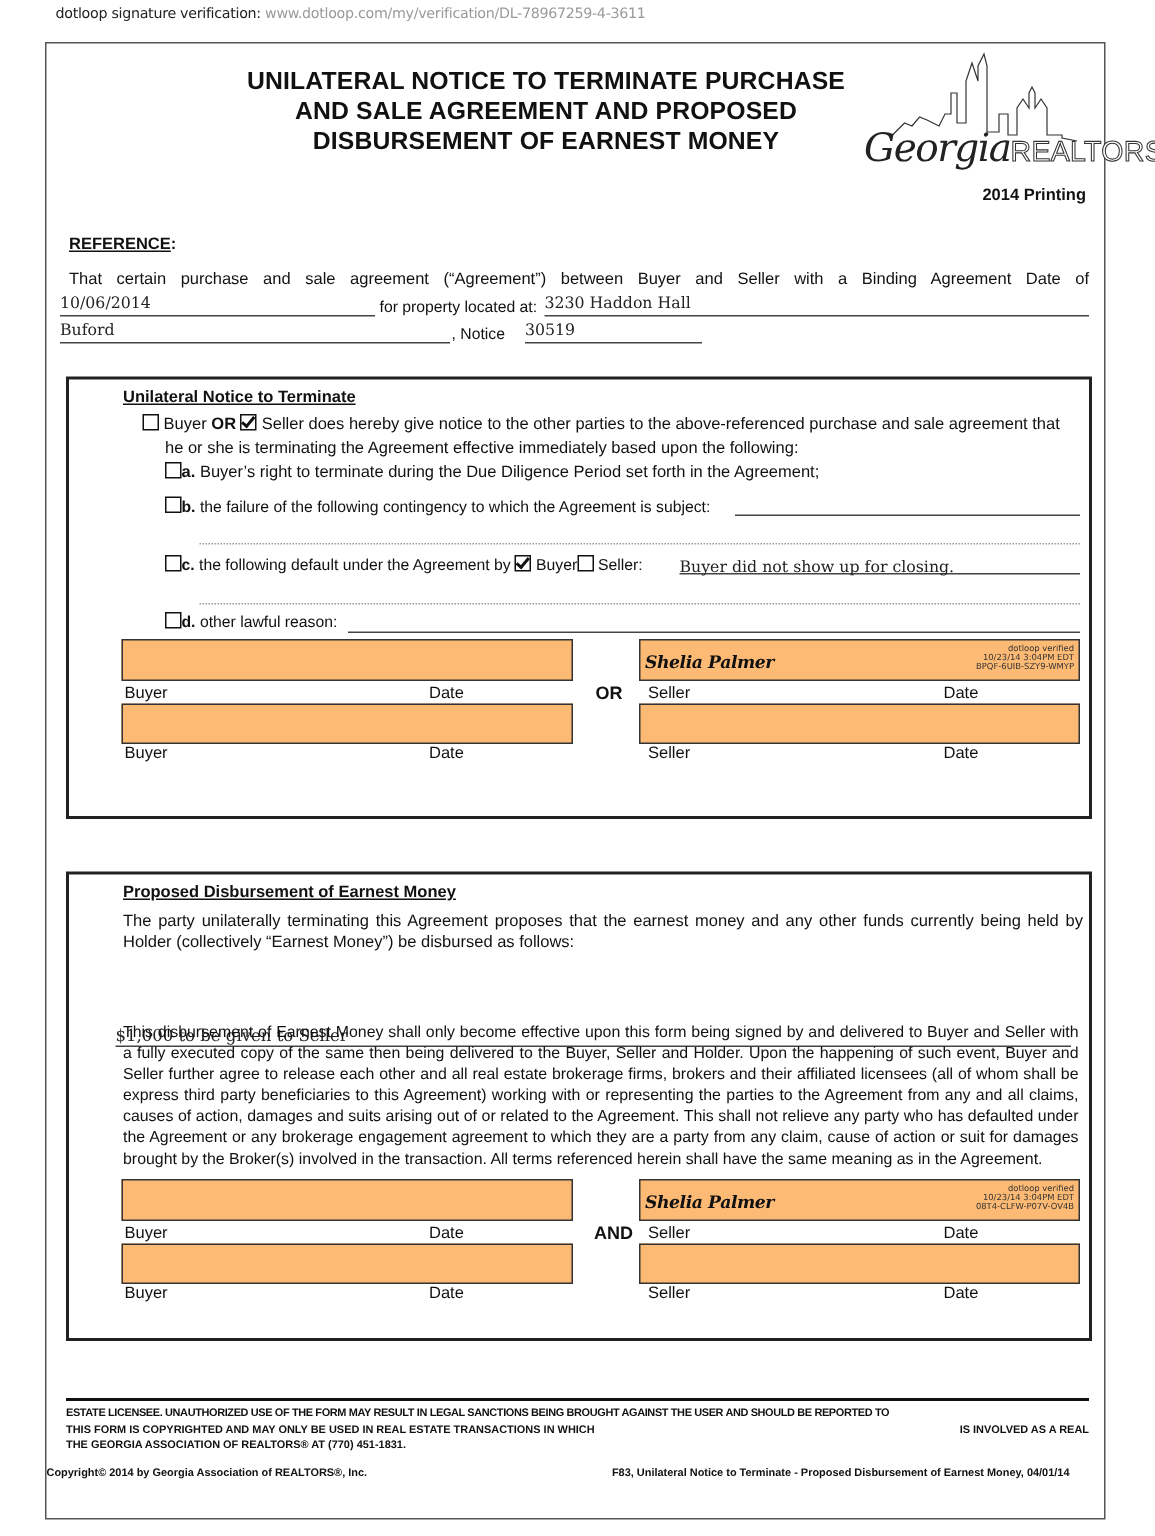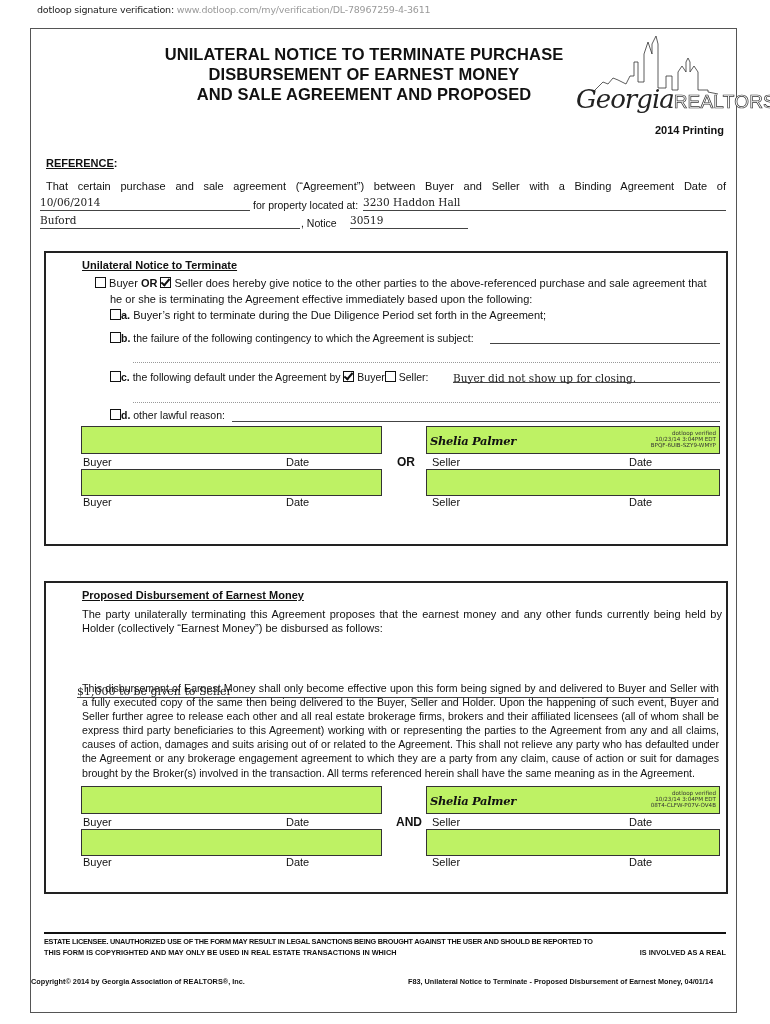--- a/index.html
+++ b/index.html
@@ -17,43 +17,43 @@
   .ref u { text-decoration:underline; }
   .para1 { left:46px; top:180px; width:680px; font-size:11px; text-align:justify; text-align-last:justify; }
   .fill { font-family:"DejaVu Serif", serif; font-size:10.5px; color:#222; }
   .line { border-bottom:1px solid #444; }
   .box { border:2px solid #222; box-sizing:border-box; }
   .sec-title { font-weight:bold; font-size:11px; text-decoration:underline; }
   .txt { font-size:11px; line-height:14px; }
   .cb { display:inline-block; width:10px; height:10px; border:1.5px solid #111; box-sizing:border-box; vertical-align:-1px; position:relative; background:#fff; }
   .cb.big { width:11px; height:11px; }
   .cb.checked::after { content:""; position:absolute; left:2px; top:-1px; width:3px; height:7px; border-right:2px solid #111; border-bottom:2px solid #111; transform:rotate(40deg); }
-  .sigbox { border:1px solid #333; border-right-width:1.5px; border-bottom-width:1.5px; box-sizing:border-box; background:#bef264; }
+  .sigbox { border:1px solid #333; border-right-width:1.5px; border-bottom-width:1.5px; box-sizing:border-box; background:#fdba74; }
   .siglbl { font-size:11px; }
   .sigscript { font-family:"DejaVu Serif", serif; font-style:italic; font-size:11.5px; font-weight:bold; letter-spacing:-0.3px; }
   .dl { font-family:"DejaVu Sans", sans-serif; font-size:5.6px; line-height:6px; color:#333; }
   .andor { font-weight:bold; font-size:12px; }
   .footer-rule { left:44px; top:932px; width:682px; border-top:2px solid #111; }
   .footer { font-weight:bold; font-size:7.3px; line-height:10.5px; }
   .dotted { border-bottom:1px dotted #999; }
 </style>
 </head>
 <body>
 
 <div class="abs verify">
   <span class="lbl">dotloop signature verification:</span>
   <span class="url">www.dotloop.com/my/verification/DL-78967259-4-3611</span>
 </div>
 
 <div class="abs page"></div>
 
 <div class="abs title">
   <div>UNILATERAL NOTICE TO TERMINATE PURCHASE</div>
+  <div>AND SALE AGREEMENT AND PROPOSED</div>
   <div>DISBURSEMENT OF EARNEST MONEY</div>
-  <div>AND SALE AGREEMENT AND PROPOSED</div>
 </div>
 
 <div class="abs logo">
   <svg width="170" height="95" viewBox="0 0 170 95">
     <g fill="none" stroke="#333" stroke-width="0.8">
       <polyline points="25,60 35,50 40,52 45,46 50,48 58,52 62,44 66,44 66,30 70,30 70,50 76,50 76,22 80,10 84,22 84,12 88,4 90,12 90,56 98,56 98,44 104,44 104,58 110,58 110,40 114,34 118,40 118,30 120,26 122,30 122,40 126,34 130,40 130,58 140,58 140,60 150,62"></polyline>
     </g>
   </svg>
   <div style="position:absolute; left:8px; top:52px; white-space:nowrap;">
     <span style="font-family:'DejaVu Serif',serif; font-style:italic; font-size:26px; color:#222; letter-spacing:-1px;">Georgia</span><span style="font-family:'Liberation Sans',sans-serif; font-size:19px; color:#fff; -webkit-text-stroke:0.7px #333; letter-spacing:0.2px;">REALTORS</span>
@@ -174,17 +174,18 @@
 <div class="abs siglbl" style="left:432px; top:856px;">Seller</div>
 <div class="abs siglbl" style="left:629px; top:856px;">Date</div>
 
 <div class="abs footer-rule"></div>
 <div class="abs footer" style="left:44px; top:937px; width:682px;">
   <div style="letter-spacing:-0.25px; white-space:nowrap;">ESTATE LICENSEE.  UNAUTHORIZED USE OF THE FORM MAY RESULT IN LEGAL SANCTIONS BEING BROUGHT AGAINST THE USER AND SHOULD BE REPORTED TO</div>
   <div style="display:flex; justify-content:space-between;">
     <span>THIS FORM IS COPYRIGHTED AND MAY ONLY BE USED IN REAL ESTATE TRANSACTIONS IN WHICH</span>
     <span>IS INVOLVED AS A REAL</span>
   </div>
+  <div>THE GEORGIA ASSOCIATION OF REALTORS® AT (770) 451-1831.</div>
 </div>
 <div class="abs footer" style="left:31px; top:977px; width:682px; display:flex; justify-content:space-between;">
   <span>Copyright© 2014 by Georgia Association of REALTORS®, Inc.</span>
   <span>F83, Unilateral Notice to Terminate - Proposed Disbursement of Earnest Money, 04/01/14</span>
 </div>
 
 </body></html>

